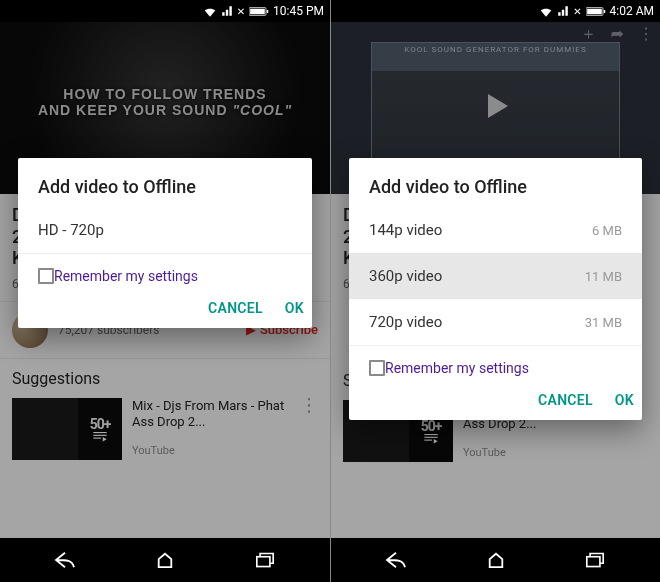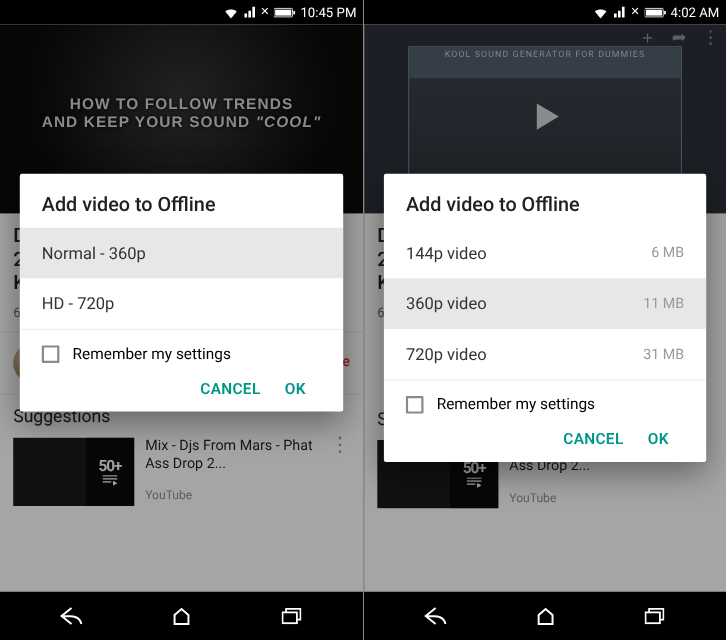--- a/index.html
+++ b/index.html
@@ -47,23 +47,23 @@
   .sugg-meta .chan { color:#888; font-size:11px; margin-top:14px; }
   .sugg-more { color:#888; font-size:18px; line-height:.5; padding-top:2px; }
 
   
   .scrim { position:absolute; inset:0; background:rgba(0,0,0,.32); z-index:5; }
   .dialog { position:absolute; left:18px; right:18px; background:#fff; border-radius:2px; box-shadow:0 10px 30px rgba(0,0,0,.4); z-index:10; overflow:hidden; }
   .dialog .dlg-title { padding:18px 20px 10px; font-size:18px; font-weight:500; color:#212121; }
   .option { display:flex; align-items:center; justify-content:space-between; padding:14px 20px; font-size:15px; color:#333; }
   .option.selected { background:#e7e7e7; }
   .option .size { color:#9a9a9a; font-size:13px;text-align:right; }
-  .remember { display:flex; gap:12px; padding:14px 20px 8px; border-top:1px solid #eee; color:#000000; font-size:14px; }
+  .remember { display:flex; padding:14px 20px 8px; border-top:1px solid #eee; color:#4c1d95; font-size:14px; }
   .checkbox { width:16px; height:16px; border:2px solid #8a8a8a; border-radius:1px; }
-  .actions { display:flex; justify-content:flex-end; gap:22px; padding:8px 34px 12px; }
+  .actions { display:flex; justify-content:flex-end; gap:22px; padding:8px 8px 12px; }
   .actions .btn { color:#009688; font-weight:600; font-size:14px; letter-spacing:.3px; }
 
   .phone.a .dialog { top:136px; }
   .phone.b .dialog { top:136px; }
 </style>
 </head>
 <body>
 
 <div class="container">
 
@@ -131,24 +131,20 @@
           <div>Mix - Djs From Mars - Phat Ass Drop 2...</div>
           <div class="chan">YouTube</div>
         </div>
         <div class="sugg-more">⋮</div>
       </div>
 
       <div class="scrim"></div>
 
       <div class="dialog">
         <div class="dlg-title">Add video to Offline</div>
-        <div class="option selected">
-          <span>Normal - 360p</span>
-          <span class="size"></span>
-        </div>
         <div class="option">
           <span>HD - 720p</span>
           <span class="size"></span>
         </div>
         <div class="remember">
           <div class="checkbox"></div>
           <span>Remember my settings</span>
         </div>
         <div class="actions">
           <span class="btn">CANCEL</span>

